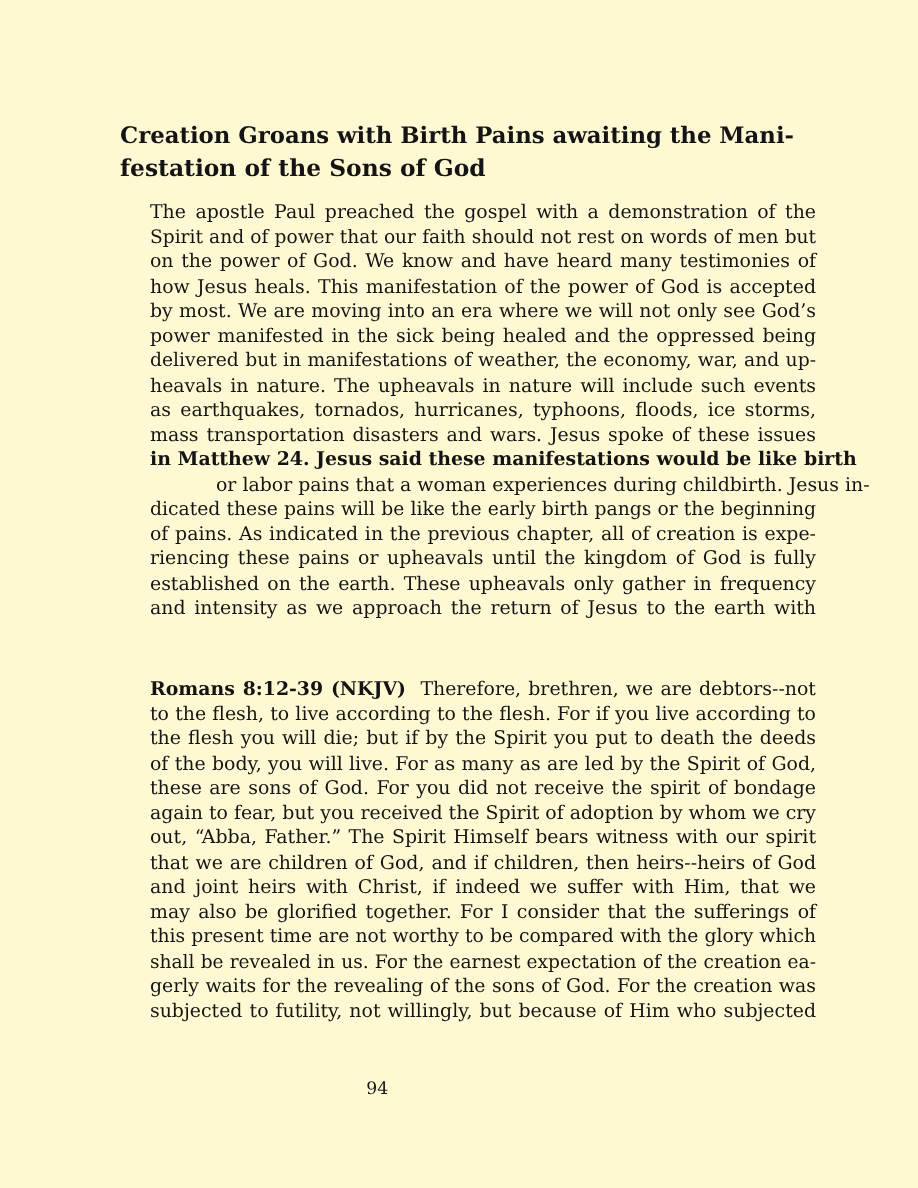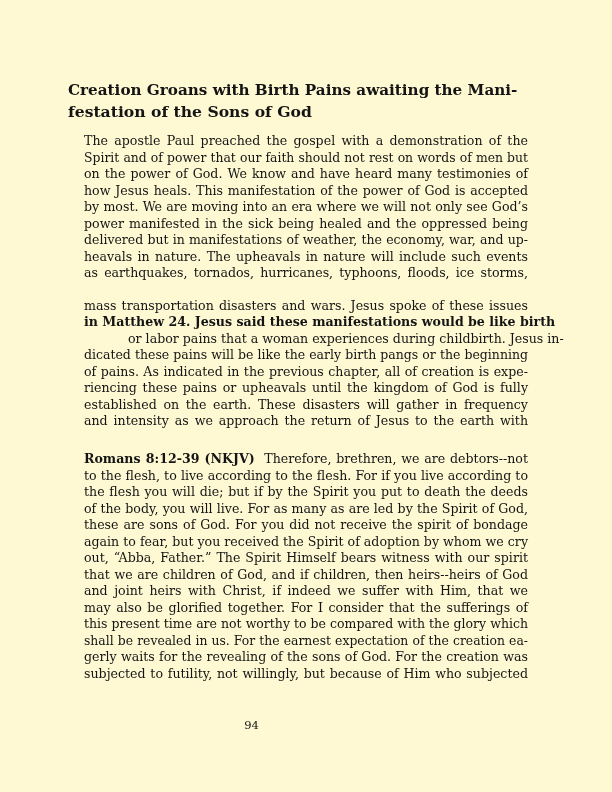--- a/index.html
+++ b/index.html
@@ -6,32 +6,32 @@
   body {
     width: 612px; height: 792px;
     background: #fef9d3;
     position: relative;
     overflow: hidden;
     font-family: "DejaVu Serif", "Liberation Serif", serif;
     color: #141414;
   }
   .heading {
     position: absolute;
-    left: 68px; top: 80px;
+    left: 80px; top: 80px;
     width: 450px;
     font-family: "DejaVu Serif", serif;
     font-weight: bold;
     font-size: 15.6px;
     line-height: 21px;
     margin: 0;
   }
   .heading .hl { display: block; white-space: nowrap; }
   .para {
     position: absolute;
-    left: 84px;
+    left: 100px;
     width: 444px;
     font-size: 12.6px;
     line-height: 16.5px;
     margin: 0;
   }
   .line {
     display: block;
     white-space: nowrap;
     text-align: justify;
     text-align-last: justify;
@@ -61,27 +61,27 @@
 <div class="para p1">
   <span class="line" style="white-space: nowrap;">The apostle Paul preached the gospel with a demonstration of the</span>
   <span class="line" style="white-space: nowrap; font-size: 12.4px;">Spirit and of power that our faith should not rest on words of men but</span>
   <span class="line" style="white-space: nowrap;">on the power of God.  We know and have heard many testimonies of</span>
   <span class="line" style="white-space: nowrap;">how Jesus heals.  This manifestation of the power of God is accepted</span>
   <span class="line" style="white-space: nowrap;">by most.  We are moving into an era where we will not only see God’s</span>
   <span class="line" style="white-space: nowrap;">power manifested in the sick being healed and the oppressed being</span>
   <span class="line" style="white-space: nowrap; font-size: 12.5px;">delivered but in manifestations of weather, the economy, war, and up-</span>
   <span class="line" style="white-space: nowrap;">heavals in nature.  The upheavals in nature will include such events</span>
   <span class="line" style="white-space: nowrap;">as earthquakes, tornados, hurricanes, typhoons, floods, ice storms,</span>
-  <span class="line" style="white-space: nowrap; margin-top: 16px;">mass transportation disasters and wars.  Jesus spoke of these issues</span>
+  <span class="line" style="white-space: nowrap;">mass transportation disasters and wars.  Jesus spoke of these issues</span>
   <span class="line" style="white-space: nowrap; font-weight: bold;">in Matthew 24.  Jesus said these manifestations would be like birth</span>
   <span class="line" style="white-space: nowrap; margin-left: 44px;">or labor pains that a woman experiences during childbirth.  Jesus in-</span>
   <span class="line" style="white-space: nowrap; font-size: 12.5px;">dicated these pains will be like the early birth pangs or the beginning</span>
   <span class="line" style="white-space: nowrap;">of pains.  As indicated in the previous chapter, all of creation is expe-</span>
   <span class="line" style="white-space: nowrap;">riencing these pains or upheavals until the kingdom of God is fully</span>
-  <span class="line" style="white-space: nowrap;">established on the earth.  These disasters will gather in frequency</span>
+  <span class="line" style="white-space: nowrap;">established on the earth.  These upheavals only gather in frequency</span>
   <span class="line" style="white-space: nowrap;">and intensity as we approach the return of Jesus to the earth with</span>
 </div>
 
 <div class="para p2">
   <span class="line" style="white-space: nowrap;"><span class="ref">Romans 8:12-39 (NKJV)</span>&nbsp;&nbsp;<span>Therefore, brethren, we are debtors--not</span></span>
   <span class="line" style="white-space: nowrap;">to the flesh, to live according to the flesh. For if you live according to</span>
   <span class="line" style="white-space: nowrap;">the flesh you will die; but if by the Spirit you put to death the deeds</span>
   <span class="line" style="white-space: nowrap;">of the body, you will live. For as many as are led by the Spirit of God,</span>
   <span class="line" style="white-space: nowrap;">these are sons of God. For you did not receive the spirit of bondage</span>
   <span class="line" style="white-space: nowrap;">again to fear, but you received the Spirit of adoption by whom we cry</span>

